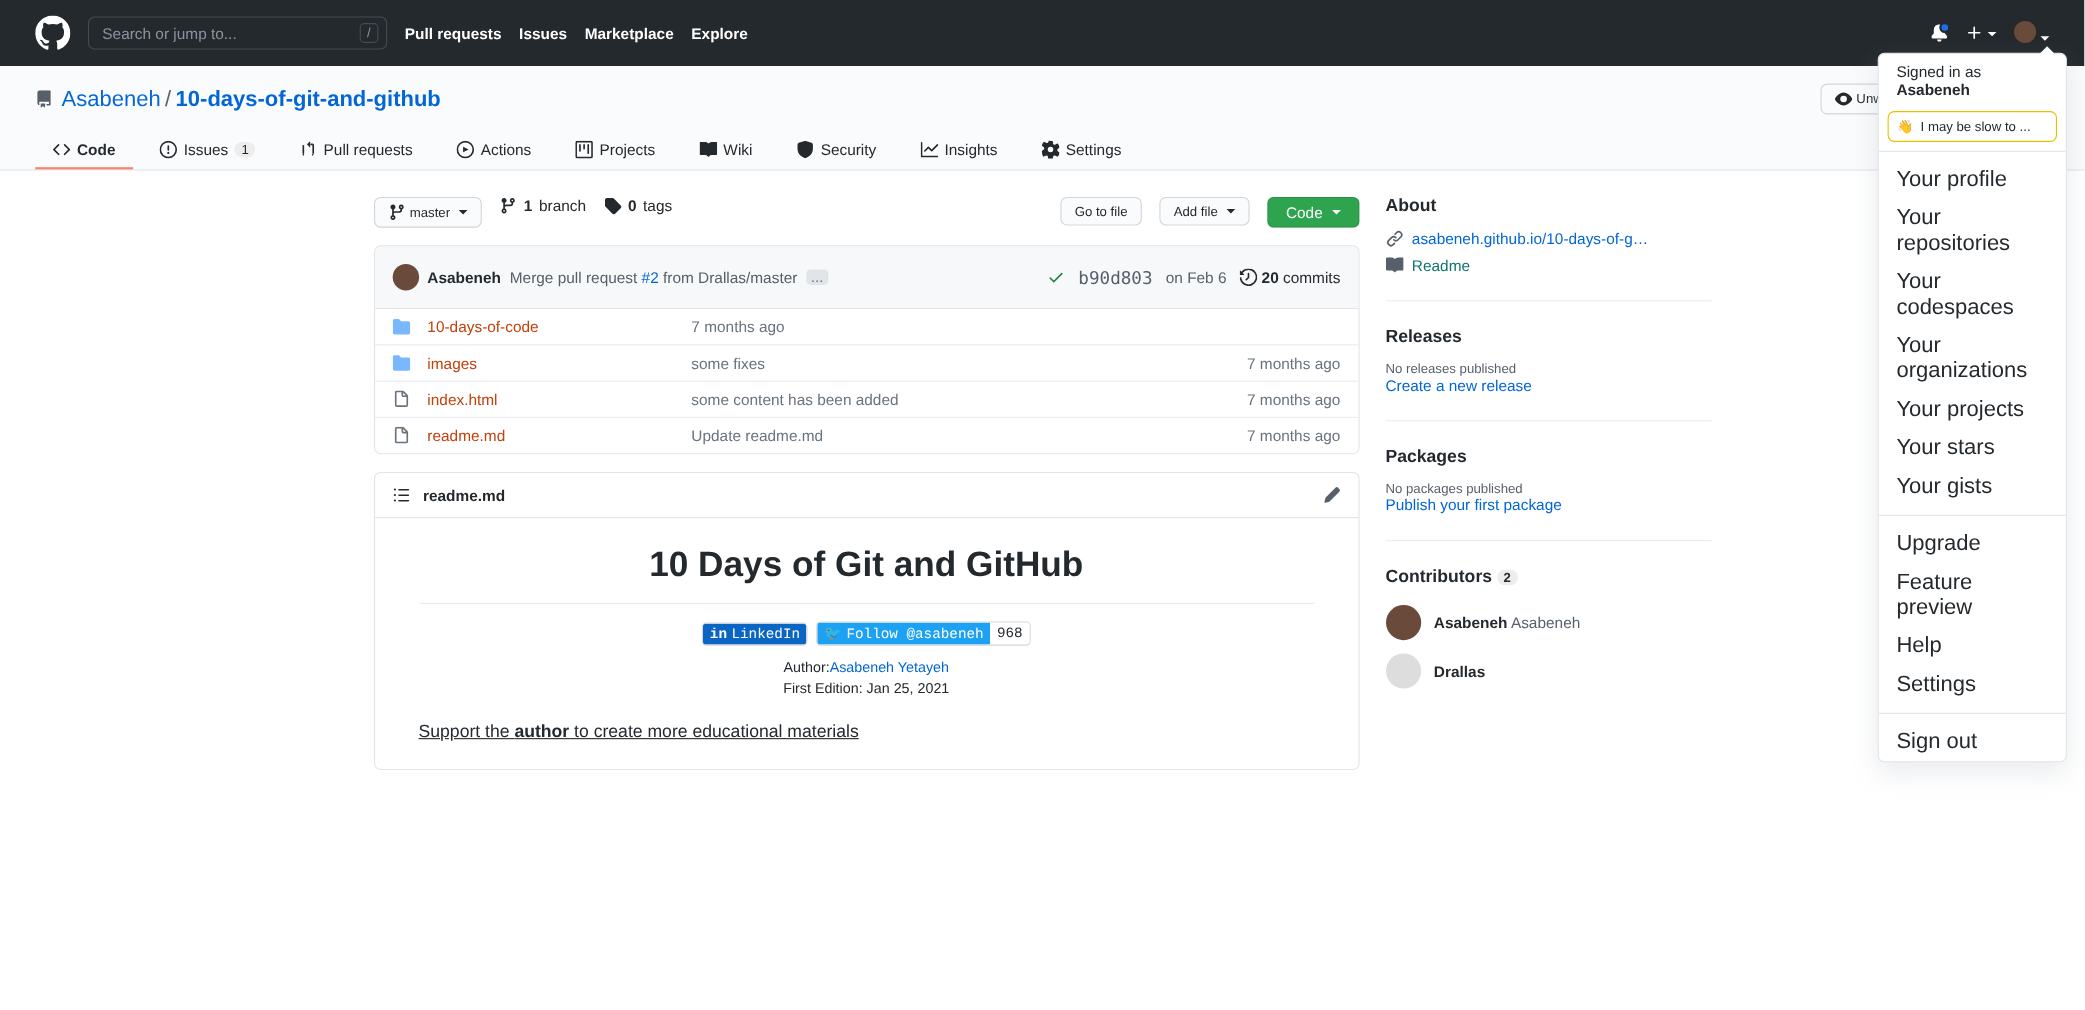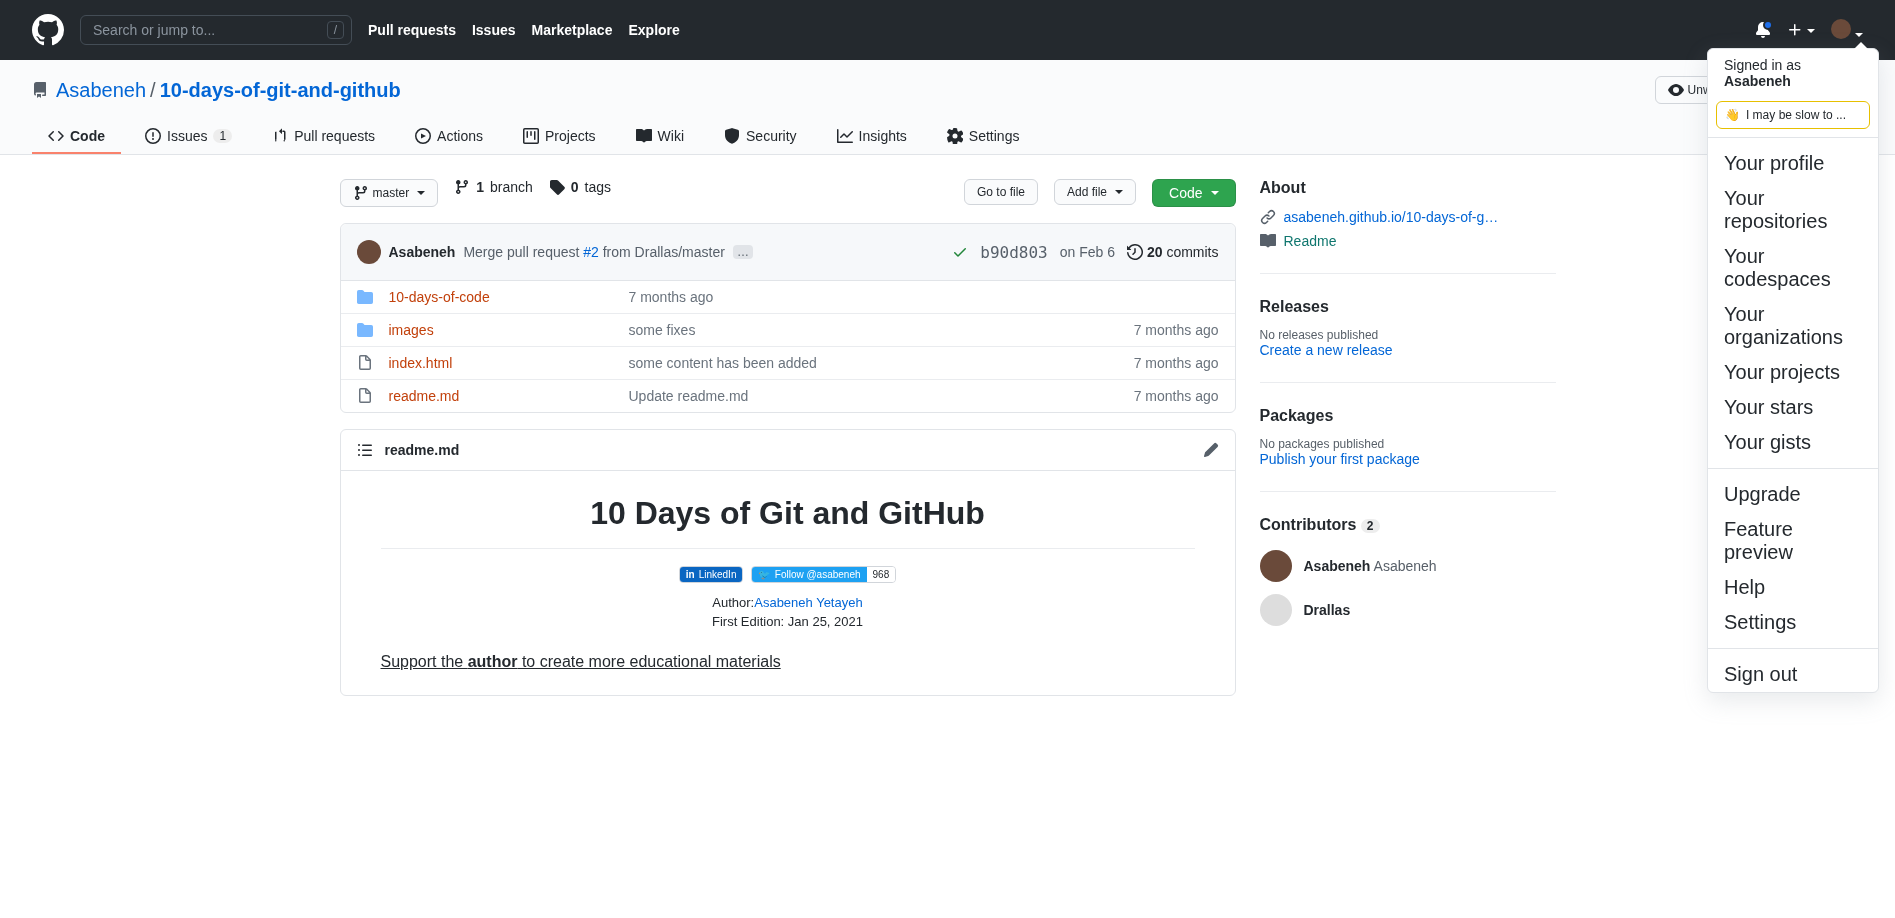--- a/index.html
+++ b/index.html
@@ -59,21 +59,21 @@
 .folder-icon { color: #79b8ff; }
 .file-icon { color: #6a737d; }
 .readme-box { margin-top: 16px; }
 .readme-header { display: flex; align-items: center; padding: 12px 16px; border-bottom: 1px solid #e1e4e8; }
 .readme-header .fn { font-weight: 600; }
 .readme-header .edit { margin-left: auto; color: #57606a; cursor: pointer; }
 .readme-body { padding: 24px 40px; }
 .readme-body h1 { text-align: center; font-size: 32px; font-weight: 600; margin-bottom: 16px; }
 .readme-body hr { border: none; border-top: 1px solid #eaecef; margin: 16px 0; }
 .badges { text-align: center; margin: 12px 0; }
-.badge { display: inline-flex; align-items: center; border: 1px solid #d1d5da; border-radius: 4px; overflow: hidden; font-size: 10px; margin: 0 2px; }
+.badge { display: inline-flex; align-items: flex-start; border: 1px solid #d1d5da; border-radius: 4px; overflow: hidden; font-size: 13px; margin: 0 2px; font-family: Liberation Mono, monospace; }
 .badge .bl { background: #0a66c2; color: #fff; padding: 2px 6px; display: flex; align-items: center; gap: 4px; }
 .badge .bl2 { background: #1da1f2; color: #fff; padding: 2px 6px; display: flex; align-items: center; gap: 4px; }
 .badge .br { background: #fff; padding: 2px 6px; color: #24292e; }
 .center { text-align: center; }
 .author-line { font-size: 13px; margin: 4px 0; }
 .author-line a { color: #0366d6; }
 .support { font-size: 16px; margin-top: 24px; text-decoration: underline; }
 .sidebar h2 { font-size: 16px; font-weight: 600; margin-bottom: 12px; }
 .sidebar-block { border-bottom: 1px solid #eaecef; padding-bottom: 24px; margin-bottom: 24px; }
 .sidebar a { color: #0366d6; font-size: 14px; }

